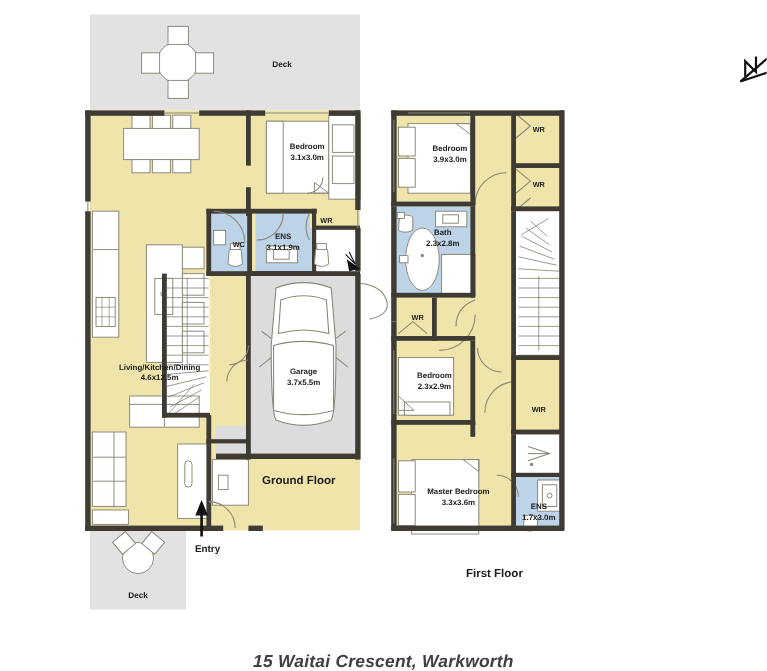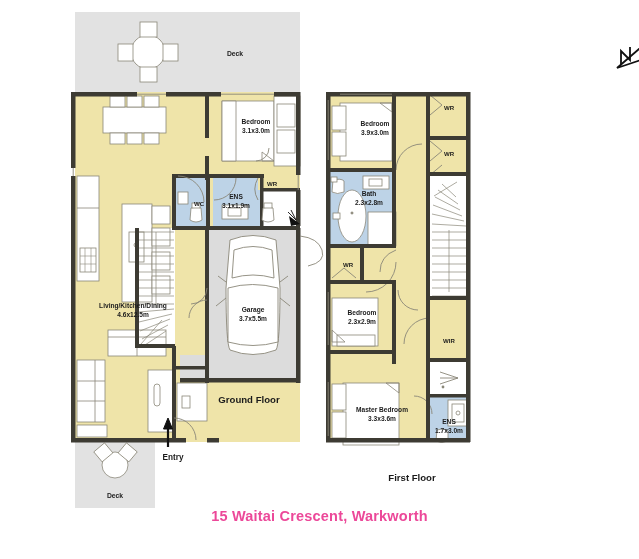--- a/index.html
+++ b/index.html
@@ -18,27 +18,28 @@
     overflow: hidden;
   }
   #plan-svg {
     position: absolute;
     left: 0;
     top: 0;
   }
   .title-bar {
     position: absolute;
     left: 0;
-    top: 508px;
+    top: 544px;
     width: 639px;
     text-align: center;
     font-size: 14.5px;
     font-weight: bold;
-    color: #ec4899;
+    color: #404040;
     letter-spacing: 0.2px;
+    font-style: italic;
   }
   
   text {
     font-family: "Liberation Sans", sans-serif;
     fill: #1b1b1b;
   }
   .room-label {
     font-size: 6.6px;
     font-weight: bold;
     text-anchor: middle;

